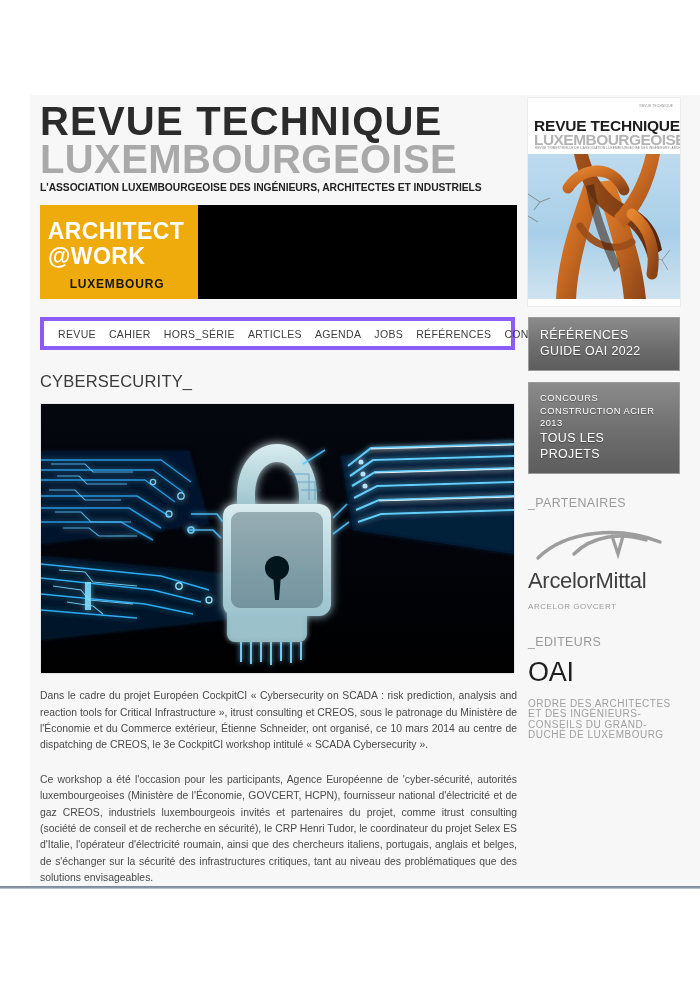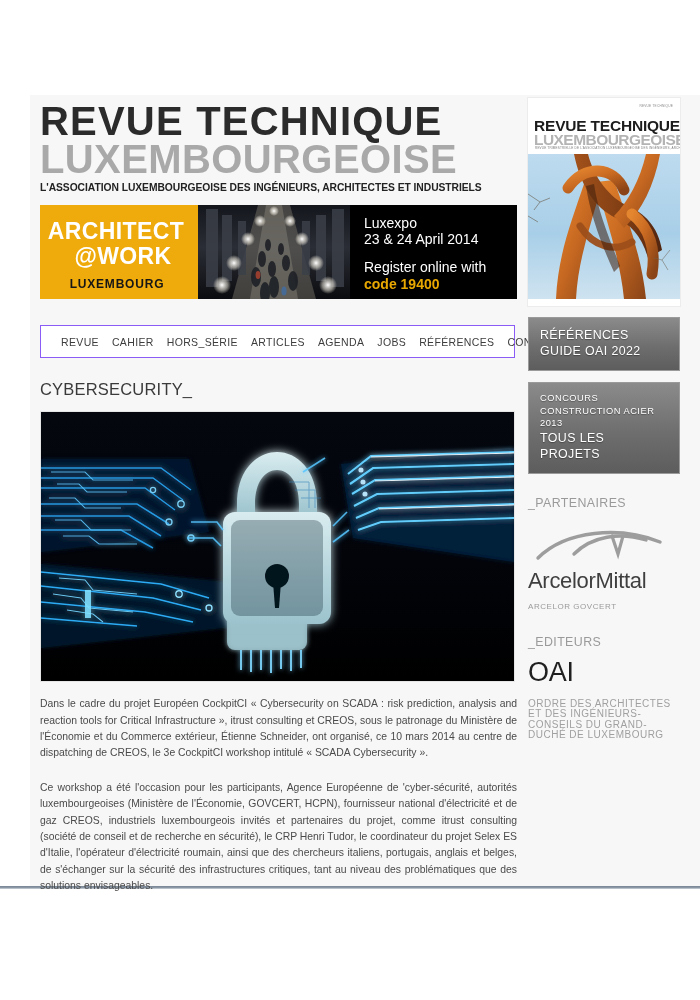--- a/index.html
+++ b/index.html
@@ -80,20 +80,21 @@
 
   
   .banner {
     position: relative;
     margin-top: 12px;
     width: 477px;
     height: 94px;
     display: flex;
     overflow: hidden;
     background: #000;
+    flex-direction: column;
   }
   .banner-left {
     width: 158px;
     background: #efaa0b;
     position: relative;
     flex: 0 0 158px;
   }
   .b-architect {
     position: absolute;
     left: 0; right: 6px;
@@ -101,21 +102,20 @@
     text-align: center;
     color: #ffffff;
     font-size: 23px;
     font-weight: bold;
     letter-spacing: 0.4px;
   }
   .b-atwork {
     position: absolute;
     left: 8px; right: 0;
     top: 38px;
-    text-align: center;
     color: #ffffff;
     font-size: 23px;
     font-weight: bold;
     letter-spacing: 0.4px;
   }
   .b-lux {
     position: absolute;
     left: 0; right: 4px;
     top: 72px;
     text-align: center;
@@ -136,29 +136,29 @@
     position: relative;
     padding-left: 14px;
   }
   .br-l1 { position:absolute; left:14px; top:10px; color:#fff; font-size:14px; }
   .br-l2 { position:absolute; left:14px; top:26px; color:#fff; font-size:14px; }
   .br-l3 { position:absolute; left:14px; top:54px; color:#fff; font-size:14px; }
   .br-l4 { position:absolute; left:14px; top:71px; color:#e8a800; font-size:14px; font-weight:bold; }
 
   
   .nav {
-    margin-top: 26px;
+    margin-top: 18px;
     width: 475px;
     height: 33px;
-    border: 1px solid #8b5cf6;
+    border: 4px solid #8b5cf6;
     background: #ffffff;
     display: flex;
     align-items: center;
     box-sizing: border-box;
-    padding-left: 20px;
+    padding-left: 14px;
   }
   .nav-item {
     font-size: 10.5px;
     color: #3d3d3d;
     letter-spacing: 0.35px;
     margin-right: 13px;
     white-space: nowrap;
     cursor: pointer;
   }
 

